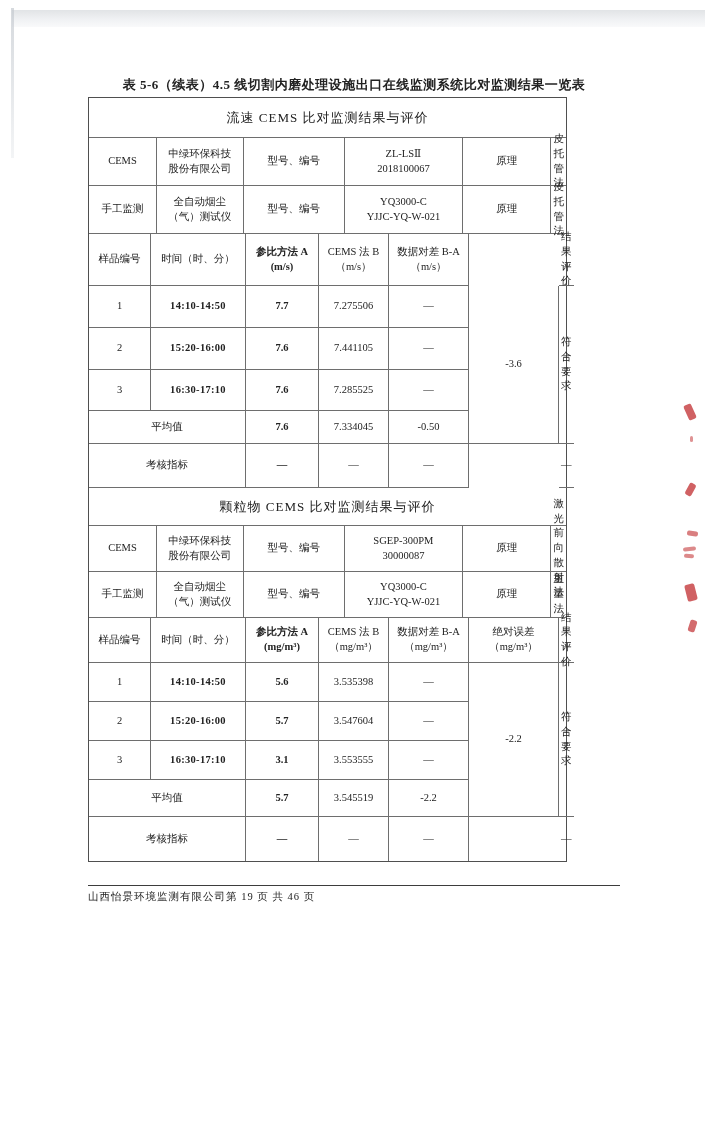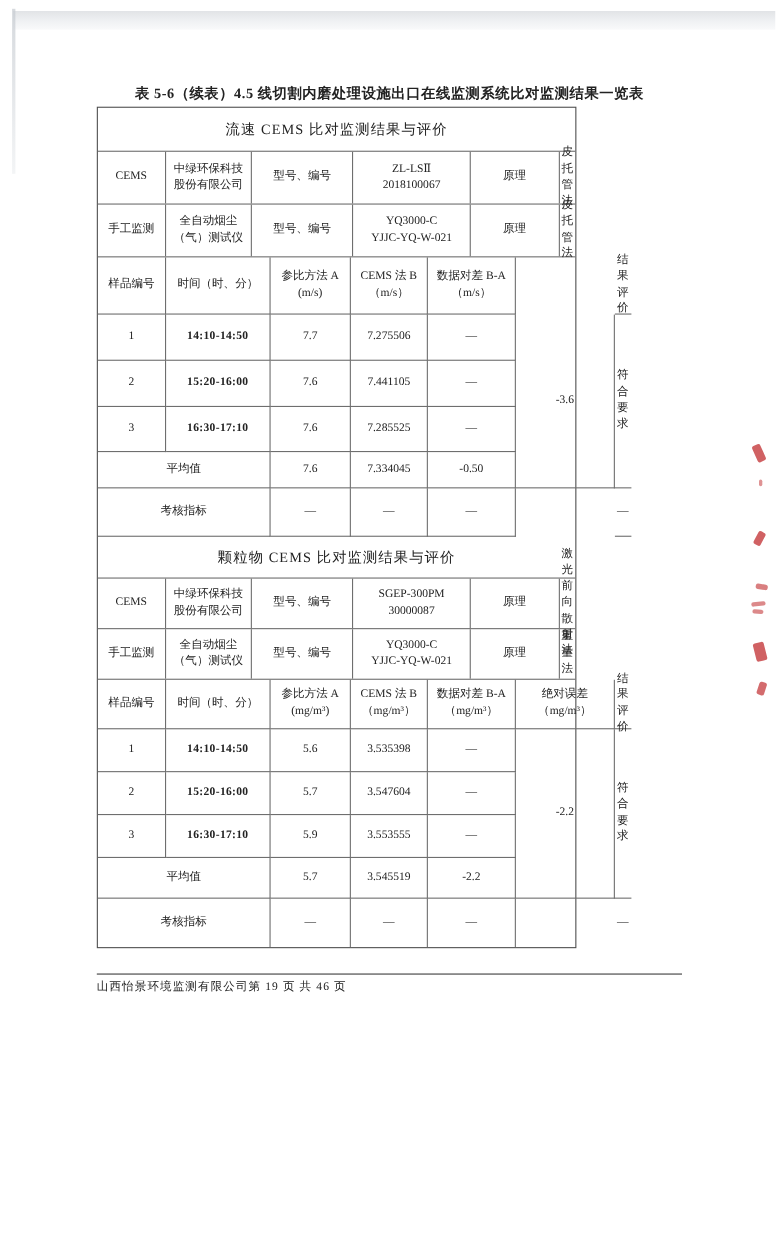--- a/index.html
+++ b/index.html
@@ -13,21 +13,21 @@
     background:linear-gradient(180deg,#c9cdd2 0%,#e3e6ea 55%,#f4f5f7 100%);opacity:.55;}
   .scan-edge{position:absolute;left:11px;top:8px;width:3px;height:150px;
     background:linear-gradient(180deg,#c4c9cf,#eef0f2);opacity:.7;}
 
   .doc-title{
     position:absolute;left:88px;top:76px;width:532px;text-align:center;
     font-size:13px;font-weight:bold;letter-spacing:.5px;white-space:nowrap;
   }
 
   .tbl{
-    position:absolute;left:88px;top:97px;width:436px;
+    position:absolute;left:88px;top:97px;width:479px;
     border:1px solid #4f4f4f;box-sizing:border-box;background:#fff;
   }
   .sec-h{
     height:39px;border-bottom:1px solid #6e6e6e;display:flex;
     align-items:center;justify-content:center;font-size:13px;letter-spacing:1px;
   }
   .eq-row{display:flex;border-bottom:1px solid #6e6e6e;}
   .cell{
     box-sizing:border-box;display:flex;align-items:center;justify-content:center;
     text-align:center;white-space:pre-line;font-size:10.5px;line-height:1.4;
@@ -41,21 +41,21 @@
   .w-eq4{width:120px;} .w-eq5{width:90px;} .w-eq6{flex:1;}
 
   .grid{display:grid;}
   .grid1{grid-template-columns:62px 95px 73px 70px 80px 90px 1fr;
          grid-template-rows:52px 42px 42px 41px 33px 44px;}
   .grid2{grid-template-columns:62px 95px 73px 70px 80px 90px 1fr;
          grid-template-rows:45px 39px 39px 39px 37px 44px;}
   .g{border-right:1px solid #6e6e6e;border-bottom:1px solid #6e6e6e;}
   .nbr{border-right:none;} .nbb{border-bottom:none;}
   .grid1 .last-row{border-bottom:1px solid #6e6e6e;}
-  .c1{grid-column:1;} .c2{grid-column:2;} .c3{grid-column:3;} .c4{grid-column:4;}
+  .c1{grid-column:1;} .c2{grid-column:2;} .c3{grid-column:3;font-weight:bold;} .c4{grid-column:4;}
   .c5{grid-column:5;} .c6{grid-column:6;} .c7{grid-column:7;}
   .r1{grid-row:1;} .r2{grid-row:2;} .r3{grid-row:3;} .r4{grid-row:4;}
   .r5{grid-row:5;} .r6{grid-row:6;}
   .span-lbl{grid-column:1 / span 2;}
   .span-err{grid-column:6;grid-row:2 / span 4;}
   .span-res{grid-column:7;grid-row:2 / span 4;}
   .time-cell{font-weight:600;letter-spacing:.3px;}
 
   .footer-line{position:absolute;left:88px;top:885px;width:532px;height:1px;background:#3d3d3d;}
   .footer{position:absolute;left:88px;top:890px;width:532px;display:flex;
@@ -195,21 +195,21 @@
     <div class="cell g c5 r2">—</div>
 
     <div class="cell g c1 r3">2</div>
     <div class="cell g c2 r3 time-cell">15:20-16:00</div>
     <div class="cell g c3 r3">5.7</div>
     <div class="cell g c4 r3">3.547604</div>
     <div class="cell g c5 r3">—</div>
 
     <div class="cell g c1 r4">3</div>
     <div class="cell g c2 r4 time-cell">16:30-17:10</div>
-    <div class="cell g c3 r4">5.9</div>
+    <div class="cell g c3 r4">3.1</div>
     <div class="cell g c4 r4">3.553555</div>
     <div class="cell g c5 r4">—</div>
 
     <div class="cell g span-err">-2.2</div>
     <div class="cell g span-res nbr">符合要求</div>
 
     <div class="cell g span-lbl r5">平均值</div>
     <div class="cell g c3 r5">5.7</div>
     <div class="cell g c4 r5">3.545519</div>
     <div class="cell g c5 r5">-2.2</div>

